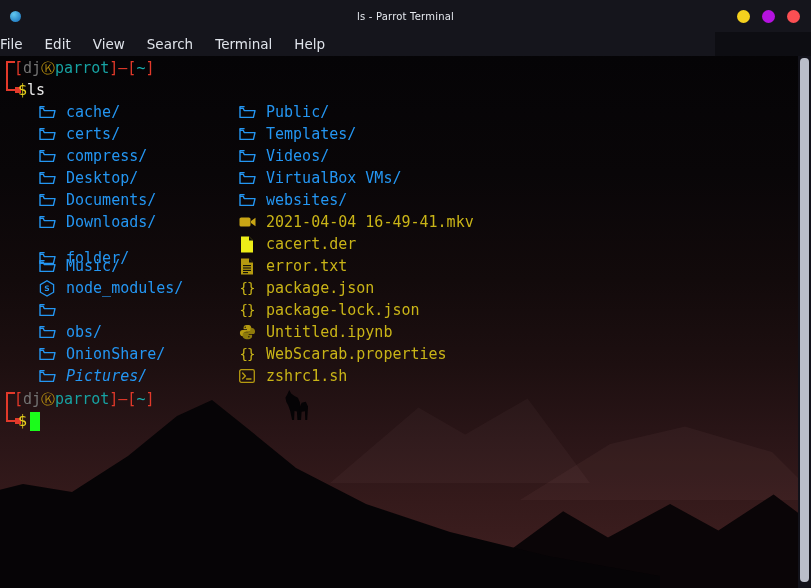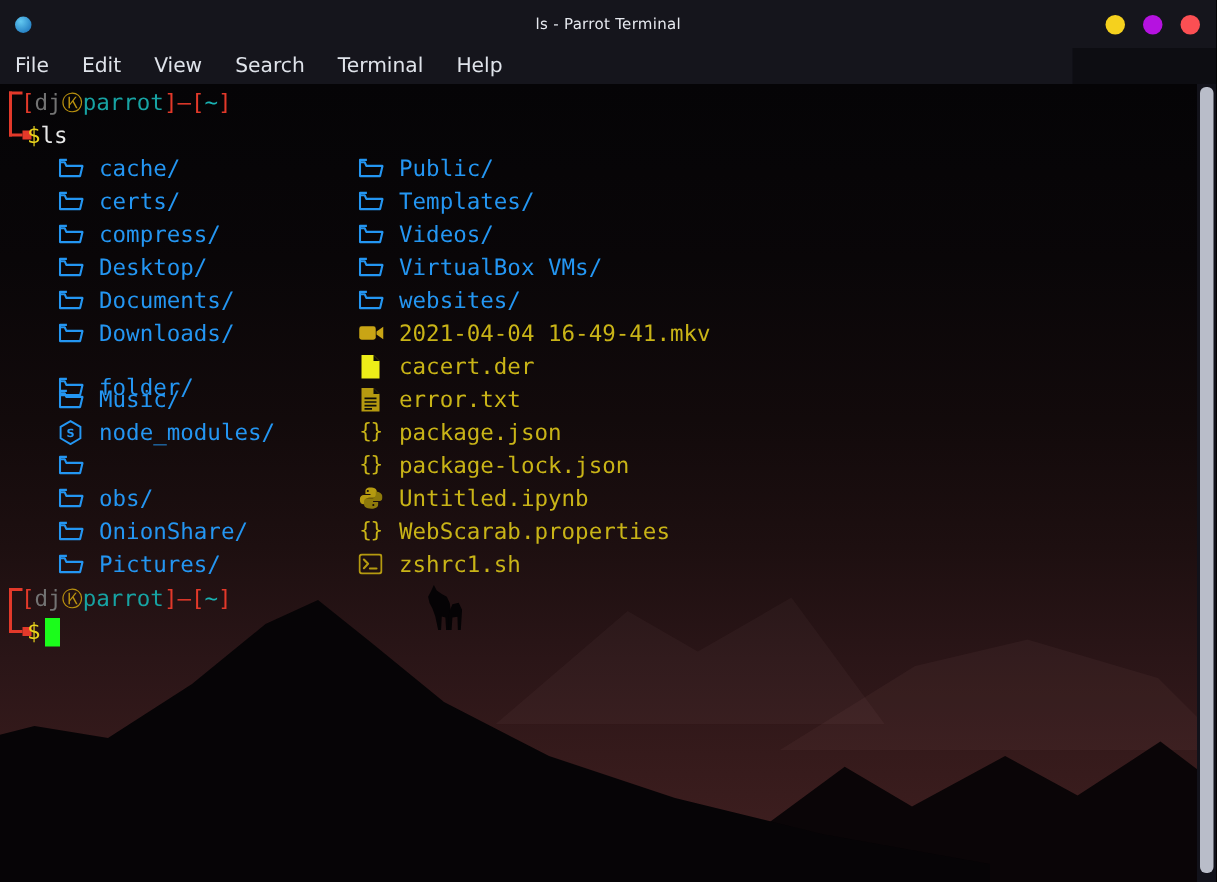--- a/index.html
+++ b/index.html
@@ -49,21 +49,21 @@
   .wc.min  { background: #f5d11e; }
   .wc.max  { background: #b512e0; }
   .wc.close{ background: #fb4f53; }
 
   
   #menubar {
     position: absolute; top: 32px; left: 0;
     width: 715px; height: 24px;
     background: #15151c;
     display: flex; align-items: center;
-    padding-left: 10px;
+    padding-left: 0;
     box-sizing: border-box;
   }
   .menu-item {
     color: #dfe3ea;
     font-family: "DejaVu Sans", sans-serif;
     font-size: 13.5px;
     margin-right: 22px;
     cursor: default;
   }
 
@@ -306,21 +306,21 @@
                 <text x="8" y="11.4" font-family="DejaVu Sans, sans-serif" font-size="7.5" font-weight="bold" fill="#2496f2" text-anchor="middle">S</text>
               </svg></span><span class="nm dir">node_modules/</span></div><div class="row" style="left: 38px; top: 243px;"><span class="ico"><svg width="17" height="14" viewBox="0 0 17 14">
                 <path d="M1 3.2 L1 12.4 L14.4 12.4 L16 5.6 L5.2 5.6 L4.2 3.2 Z" fill="none" stroke="#2496f2" stroke-width="1.4" stroke-linejoin="round"></path>
                 <path d="M1 3.2 L1 1.6 L5.6 1.6" fill="none" stroke="#2496f2" stroke-width="1.4" stroke-linejoin="round"></path>
               </svg></span></div><div class="row" style="left: 38px; top: 265px;"><span class="ico"><svg width="17" height="14" viewBox="0 0 17 14">
                 <path d="M1 3.2 L1 12.4 L14.4 12.4 L16 5.6 L5.2 5.6 L4.2 3.2 Z" fill="none" stroke="#2496f2" stroke-width="1.4" stroke-linejoin="round"></path>
                 <path d="M1 3.2 L1 1.6 L5.6 1.6" fill="none" stroke="#2496f2" stroke-width="1.4" stroke-linejoin="round"></path>
               </svg></span><span class="nm dir">obs/</span></div><div class="row" style="left: 38px; top: 287px;"><span class="ico"><svg width="17" height="14" viewBox="0 0 17 14">
                 <path d="M1 3.2 L1 12.4 L14.4 12.4 L16 5.6 L5.2 5.6 L4.2 3.2 Z" fill="none" stroke="#2496f2" stroke-width="1.4" stroke-linejoin="round"></path>
                 <path d="M1 3.2 L1 1.6 L5.6 1.6" fill="none" stroke="#2496f2" stroke-width="1.4" stroke-linejoin="round"></path>
-              </svg></span><span class="nm dir">OnionShare/</span></div><div class="row" style="left: 38px; top: 309px;"><span class="ico"><svg width="17" height="14" viewBox="0 0 17 14">
+              </svg></span><span class="nm dir">OnionShare/</span></div><div class="row" style="left: 38px; top: 309px; font-style: italic;"><span class="ico"><svg width="17" height="14" viewBox="0 0 17 14">
                 <path d="M1 3.2 L1 12.4 L14.4 12.4 L16 5.6 L5.2 5.6 L4.2 3.2 Z" fill="none" stroke="#2496f2" stroke-width="1.4" stroke-linejoin="round"></path>
                 <path d="M1 3.2 L1 1.6 L5.6 1.6" fill="none" stroke="#2496f2" stroke-width="1.4" stroke-linejoin="round"></path>
               </svg></span><span class="nm dir">Pictures/</span></div></div>
       <div id="listing-col2"><div class="row" style="left: 238px; top: 45px;"><span class="ico"><svg width="17" height="14" viewBox="0 0 17 14">
                 <path d="M1 3.2 L1 12.4 L14.4 12.4 L16 5.6 L5.2 5.6 L4.2 3.2 Z" fill="none" stroke="#2496f2" stroke-width="1.4" stroke-linejoin="round"></path>
                 <path d="M1 3.2 L1 1.6 L5.6 1.6" fill="none" stroke="#2496f2" stroke-width="1.4" stroke-linejoin="round"></path>
               </svg></span><span class="nm dir">Public/</span></div><div class="row" style="left: 238px; top: 67px;"><span class="ico"><svg width="17" height="14" viewBox="0 0 17 14">
                 <path d="M1 3.2 L1 12.4 L14.4 12.4 L16 5.6 L5.2 5.6 L4.2 3.2 Z" fill="none" stroke="#2496f2" stroke-width="1.4" stroke-linejoin="round"></path>
                 <path d="M1 3.2 L1 1.6 L5.6 1.6" fill="none" stroke="#2496f2" stroke-width="1.4" stroke-linejoin="round"></path>
               </svg></span><span class="nm dir">Templates/</span></div><div class="row" style="left: 238px; top: 89px;"><span class="ico"><svg width="17" height="14" viewBox="0 0 17 14">

